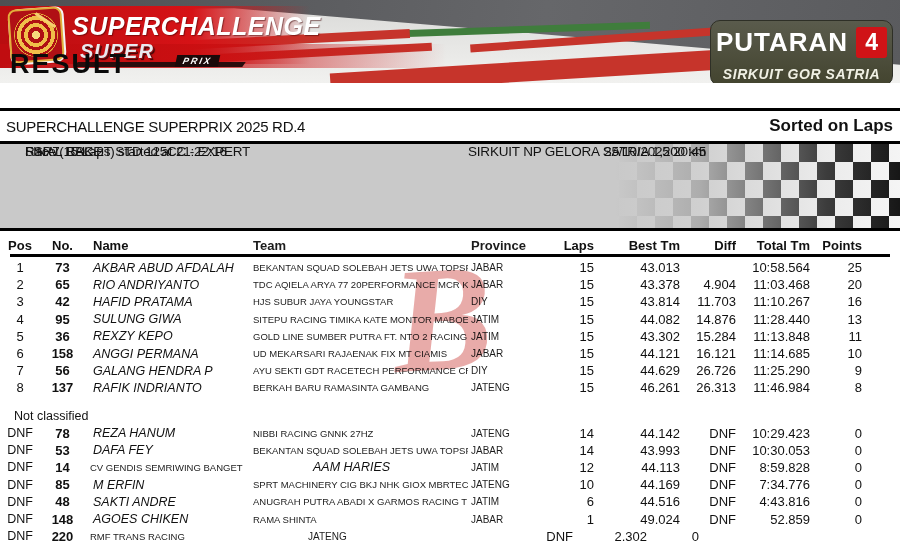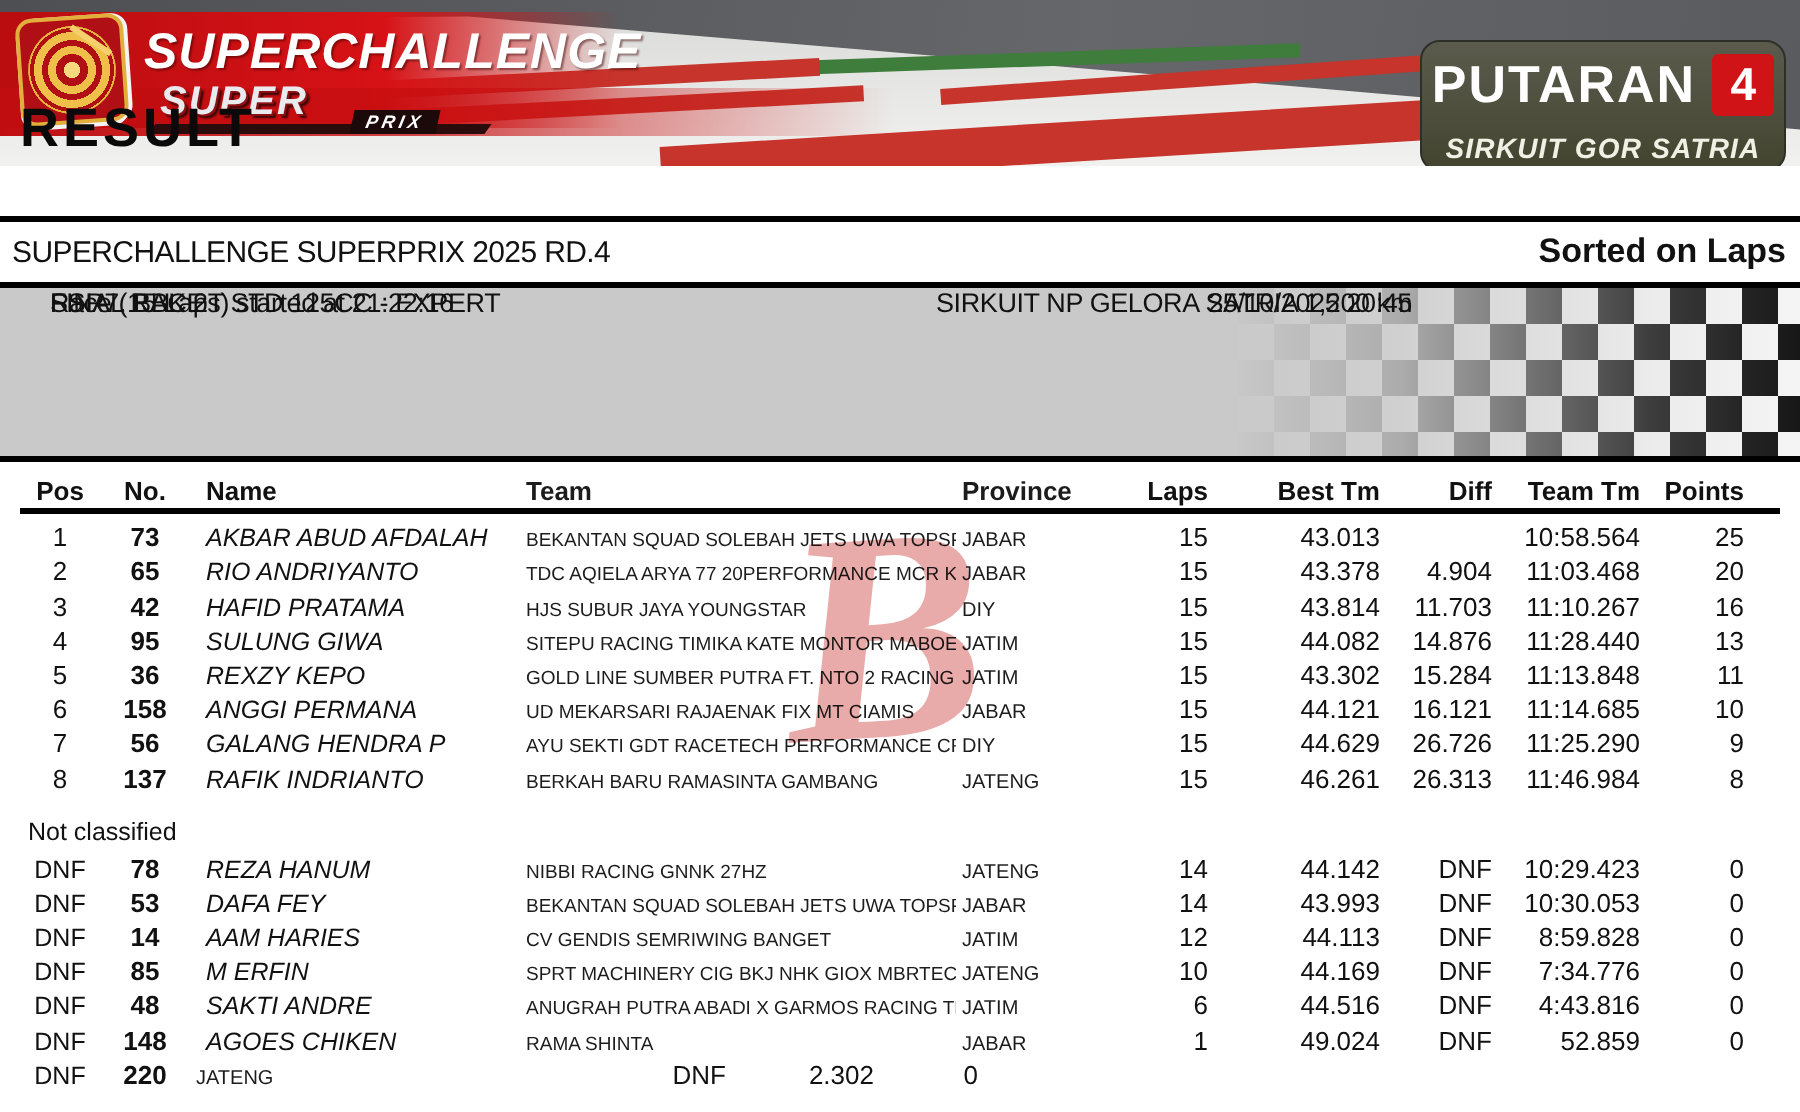--- a/index.html
+++ b/index.html
@@ -83,21 +83,21 @@
   .info-line { position:absolute; font-size:13.5px; letter-spacing:-0.2px; z-index:2; }
   .infobox .info-line { top:auto; }
   .p-il1 { position:absolute; left:25px; top:8px; }
   .p-il2 { position:absolute; left:25px; top:35px; }
   .p-il3 { position:absolute; left:25px; top:62px; }
   .p-ir1 { position:absolute; right:194px; top:8px; }
   .p-ir2 { position:absolute; right:194px; top:35px; }
 
   
   .table { position:absolute; left:0; top:237px; width:900px; }
-  .trow { display:flex; align-items:flex-end; height:17.2px; padding-left:10px; }
+  .trow { display:flex; align-items:center; height:17.2px; }
   .trow.head { height:16px; font-weight:bold; font-size:13px; }
   .head-rule { margin-left:10px; width:880px; height:3px; background:#000; margin-top:1px; margin-bottom:2px; }
   .cell { display:block; white-space:nowrap; overflow:hidden; font-size:13px; }
   .c-pos   { width:40px;  text-align:center; }
   .c-no    { width:45px;  text-align:center; font-weight:bold; }
   .c-name  { width:163px; padding-left:8px;  font-style:italic; font-size:12.5px; }
   .c-team  { width:220px; padding-left:5px;  font-size:9.5px; color:#1c1c1c; }
   .c-prov  { width:94px;  padding-left:3px;  font-size:10px; color:#1c1c1c; }
   .c-laps  { width:32px;  text-align:right; }
   .c-best  { width:86px;  text-align:right; }
@@ -177,21 +177,21 @@
   <div class="table">
     <div class="trow head" id="table-header">
         <span class="cell c-pos">Pos</span>
         <span class="cell c-no">No.</span>
         <span class="cell c-name">Name</span>
         <span class="cell c-team">Team</span>
         <span class="cell c-prov">Province</span>
         <span class="cell c-laps">Laps</span>
         <span class="cell c-best">Best Tm</span>
         <span class="cell c-diff">Diff</span>
-        <span class="cell c-total">Team Tm</span>
+        <span class="cell c-total">Total Tm</span>
         <span class="cell c-points">Points</span>
       </div>
     <div class="head-rule"></div>
     <div id="classified-rows">
         <div class="trow">
           <span class="cell c-pos">1</span>
           <span class="cell c-no">73</span>
           <span class="cell c-name">AKBAR ABUD AFDALAH</span>
           <span class="cell c-team">BEKANTAN SQUAD SOLEBAH JETS UWA TOPSPEED</span>
           <span class="cell c-prov">JABAR</span>
@@ -308,22 +308,22 @@
           <span class="cell c-prov">JABAR</span>
           <span class="cell c-laps">14</span>
           <span class="cell c-best">43.993</span>
           <span class="cell c-diff">DNF</span>
           <span class="cell c-total">10:30.053</span>
           <span class="cell c-points">0</span>
         </div>
         <div class="trow">
           <span class="cell c-pos dnf">DNF</span>
           <span class="cell c-no">14</span>
+          <span class="cell c-team">CV GENDIS SEMRIWING BANGET</span>
           <span class="cell c-name">AAM HARIES</span>
-          <span class="cell c-team">CV GENDIS SEMRIWING BANGET</span>
           <span class="cell c-prov">JATIM</span>
           <span class="cell c-laps">12</span>
           <span class="cell c-best">44.113</span>
           <span class="cell c-diff">DNF</span>
           <span class="cell c-total">8:59.828</span>
           <span class="cell c-points">0</span>
         </div>
         <div class="trow">
           <span class="cell c-pos dnf">DNF</span>
           <span class="cell c-no">85</span>
@@ -356,20 +356,21 @@
           <span class="cell c-prov">JABAR</span>
           <span class="cell c-laps">1</span>
           <span class="cell c-best">49.024</span>
           <span class="cell c-diff">DNF</span>
           <span class="cell c-total">52.859</span>
           <span class="cell c-points">0</span>
         </div>
         <div class="trow">
           <span class="cell c-pos dnf">DNF</span>
           <span class="cell c-no">220</span>
+          <span class="cell c-team">RMF TRANS RACING</span>
           <span class="cell c-prov">JATENG</span>
           <span class="cell c-laps"></span>
           <span class="cell c-best"></span>
           <span class="cell c-diff">DNF</span>
           <span class="cell c-total">2.302</span>
           <span class="cell c-points">0</span>
         </div>
       </div>
   </div>
 

